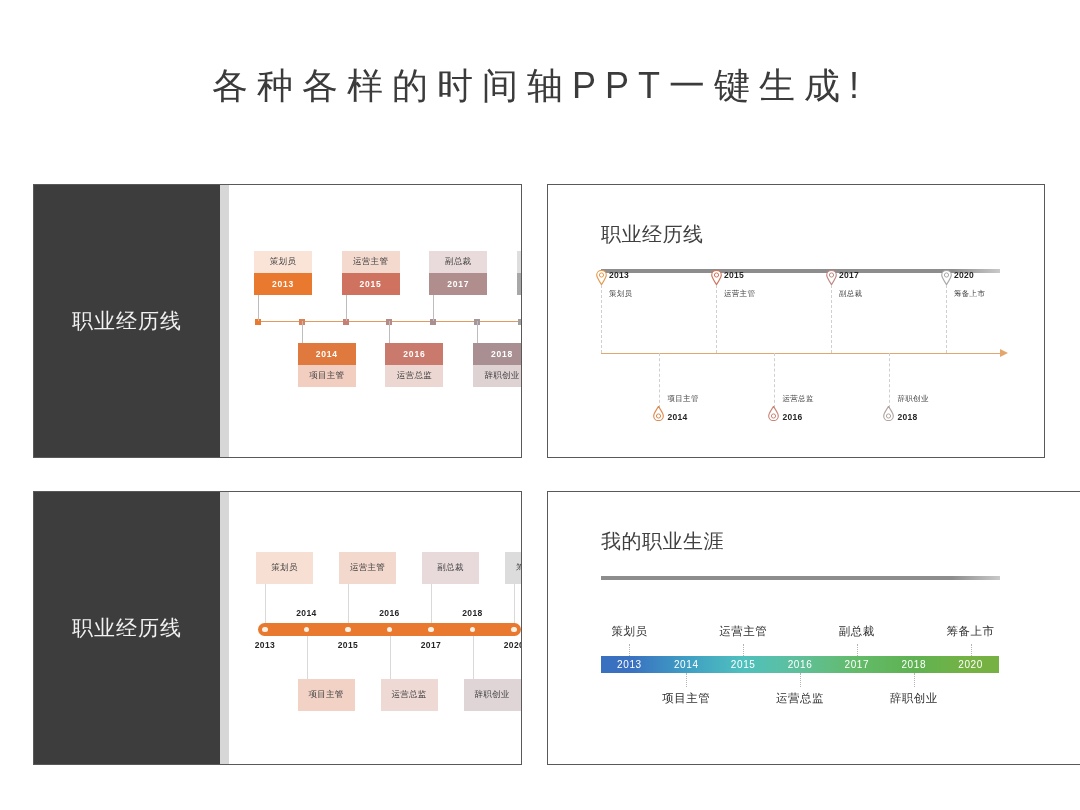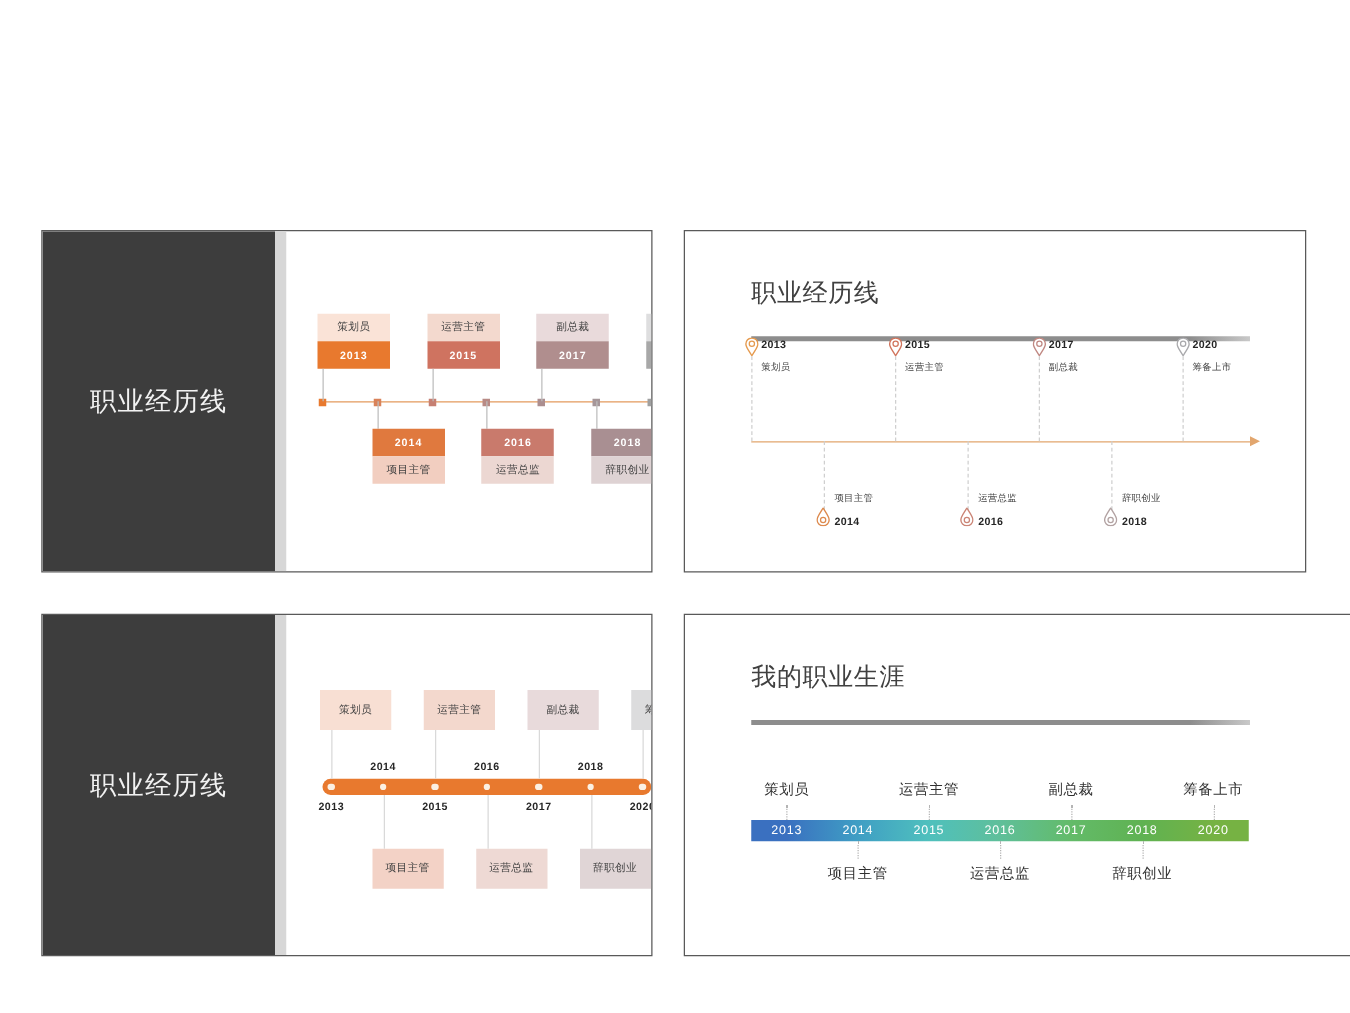--- a/index.html
+++ b/index.html
@@ -173,20 +173,21 @@
     font-size: 11.5px; color: #303030;
     white-space: nowrap; letter-spacing: .5px;
     transform: translateX(-50%);
   }
 </style>
 </head>
 <body>
 
 <div id="page">
 
+  <div class="page-title">各种各样的时间轴PPT一键生成!</div>
 
   <div class="slide" id="slide1">
     <div class="dark-panel"></div>
     <div class="panel-strip"></div>
     <div class="panel-title">职业经历线</div>
     <div class="s1-wrap" id="s1-wrap">
       <div class="s1-axis"></div>
     <div class="s1-dot" style="left: 26px; background: rgb(232, 121, 46);"></div>
         <div class="s1-dot" style="left: 69.8px; background: rgb(217, 130, 89);"></div>
         <div class="s1-dot" style="left: 113.6px; background: rgb(198, 127, 114);"></div>

